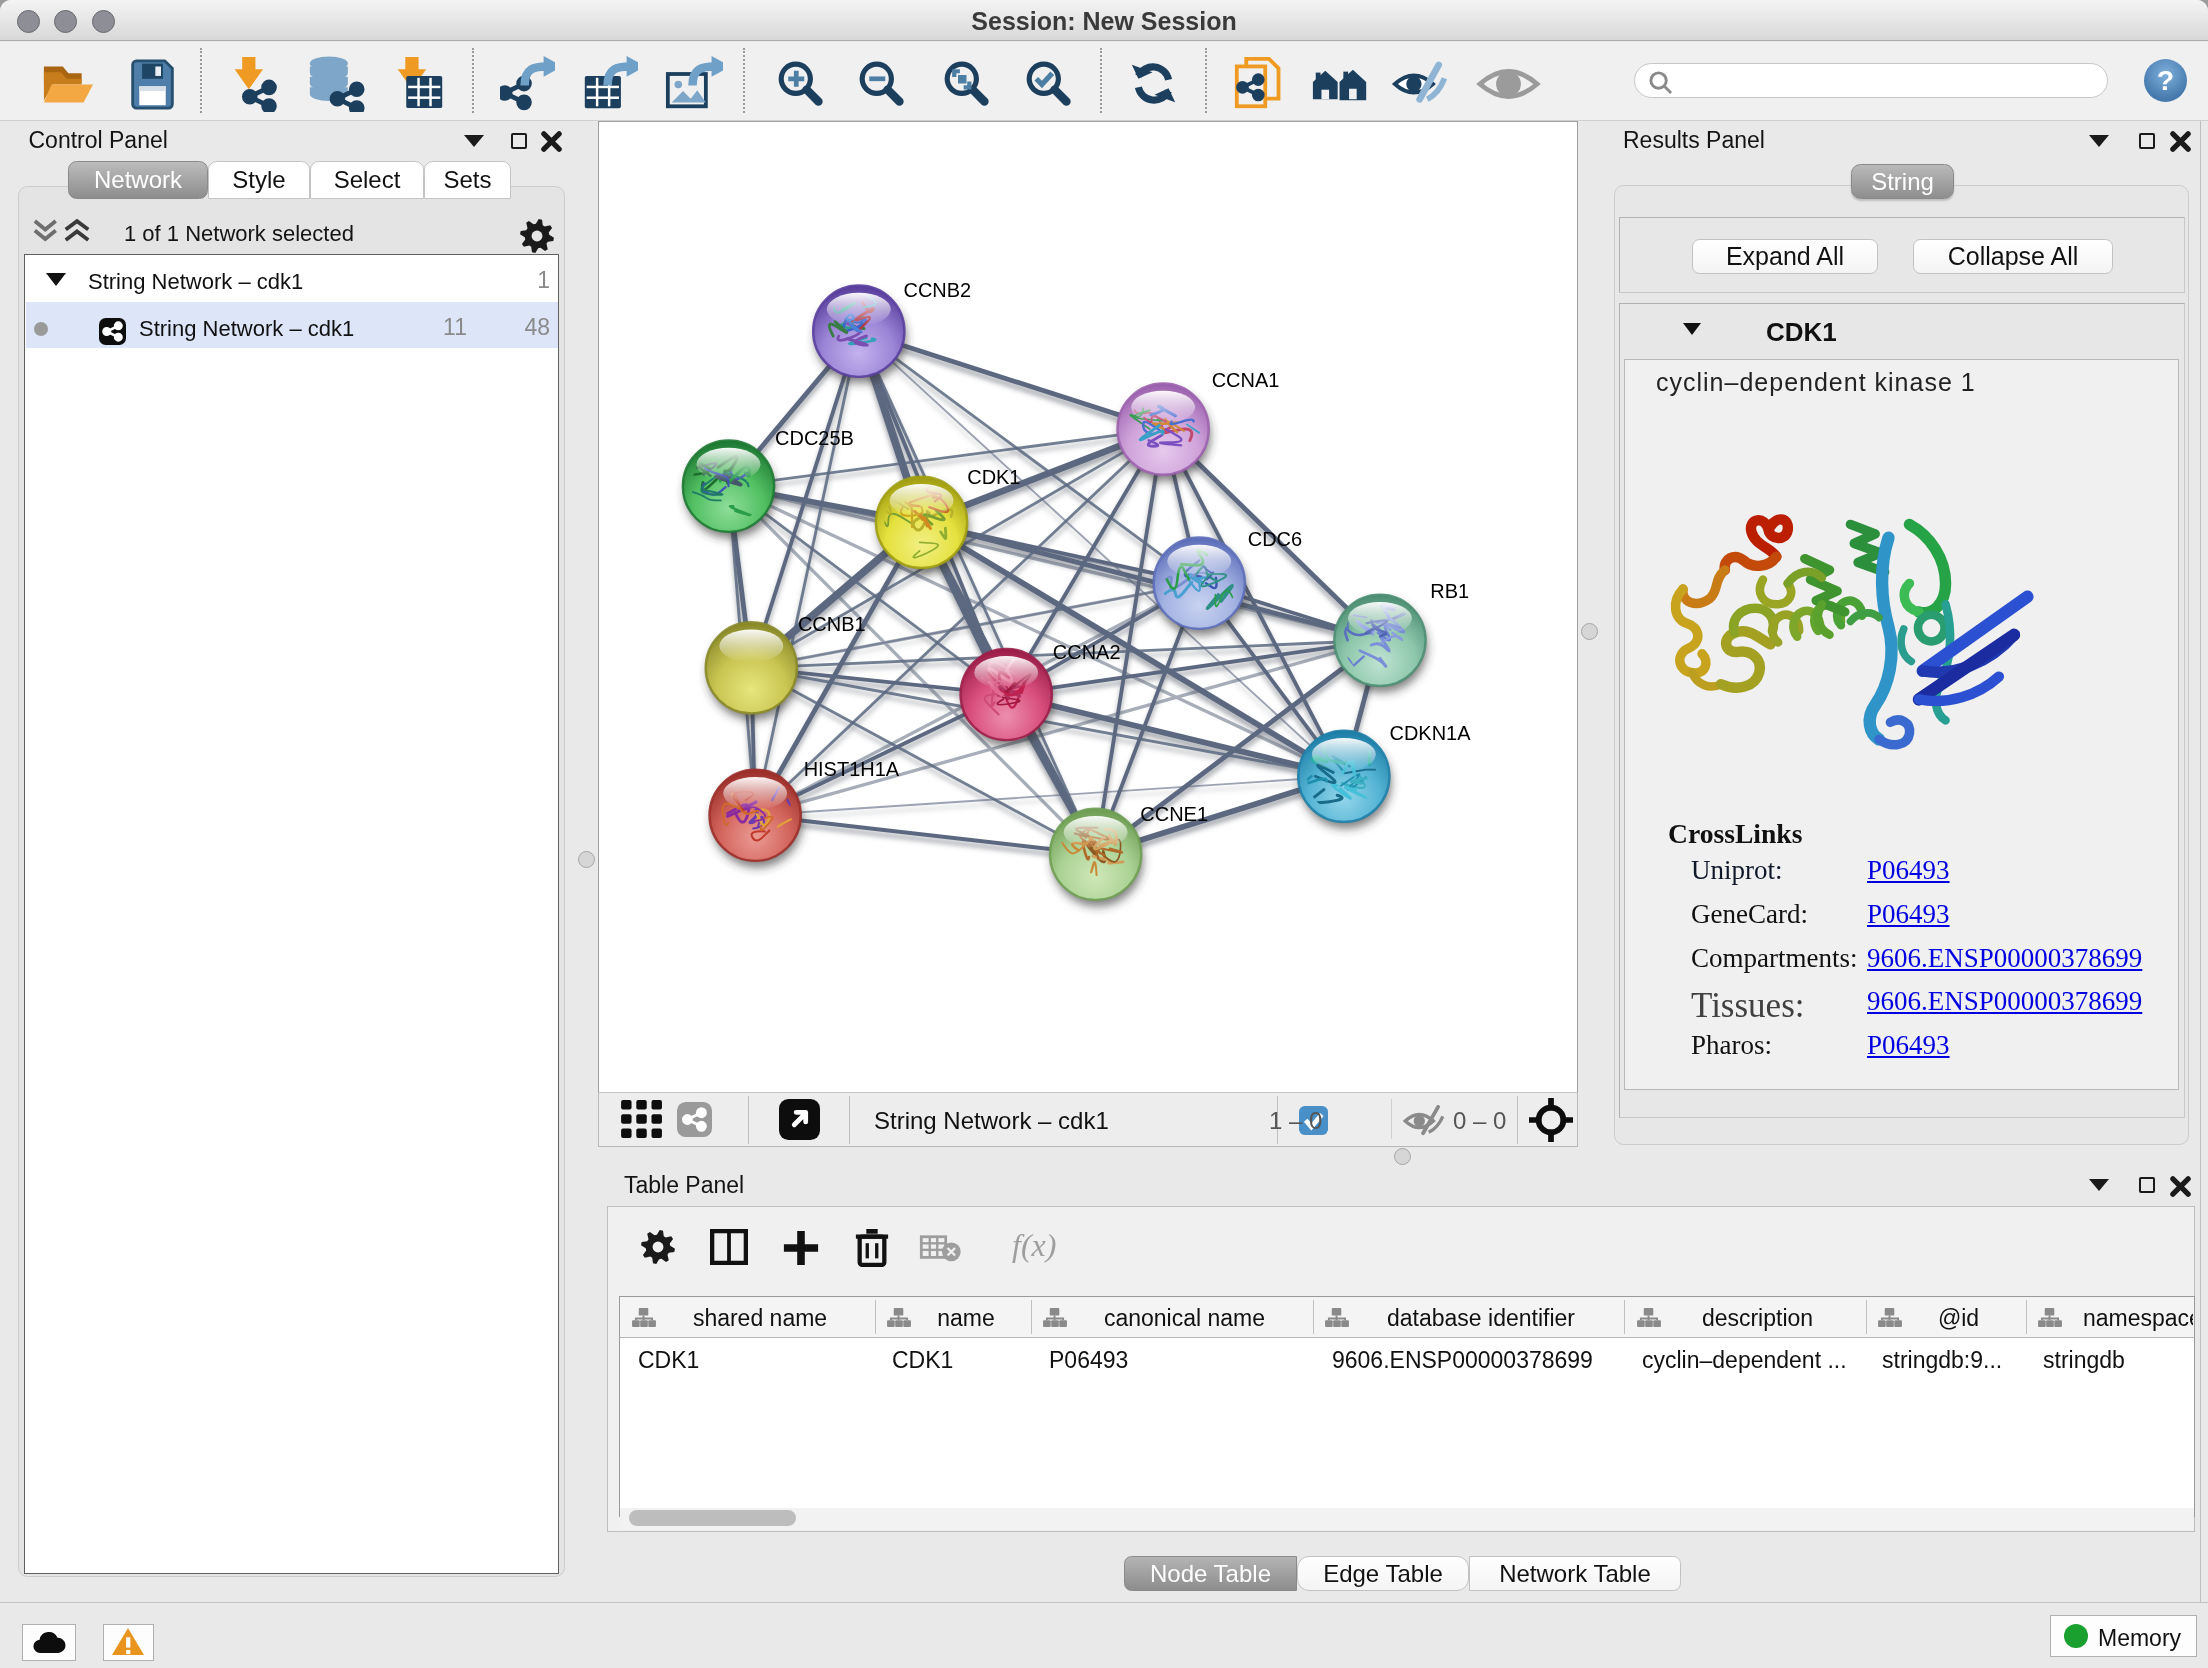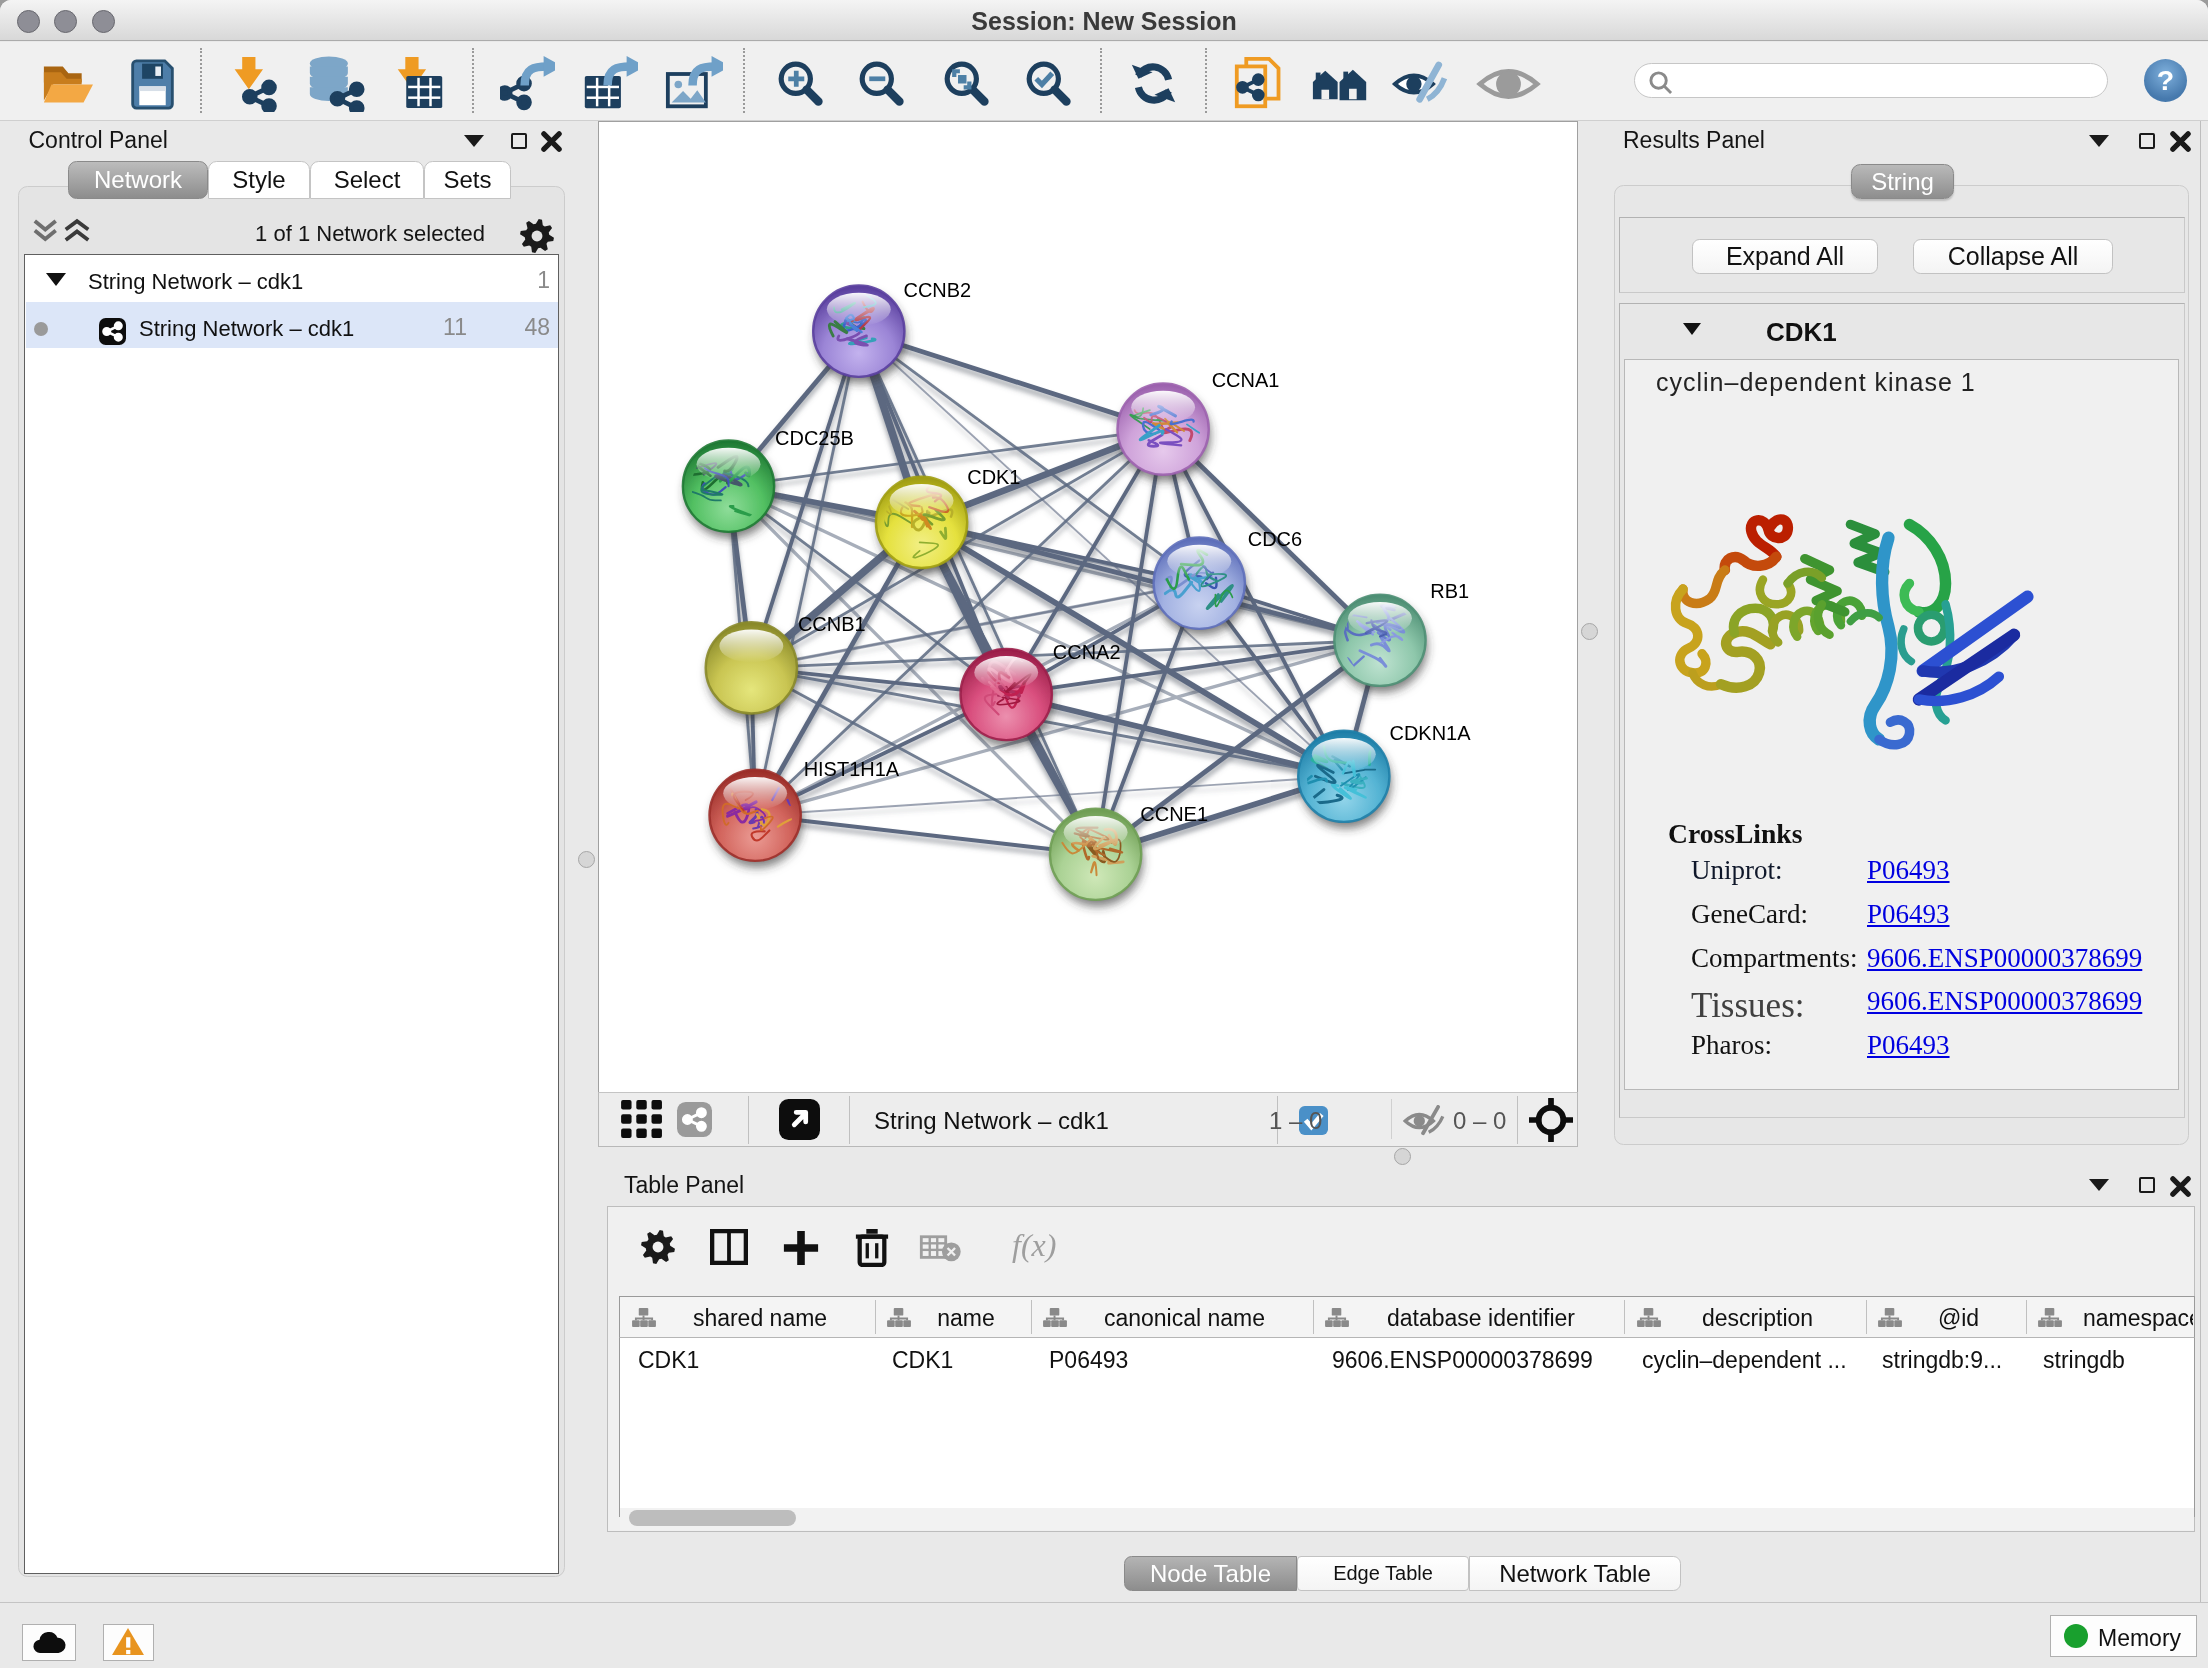--- a/index.html
+++ b/index.html
@@ -206,21 +206,21 @@
         <path d="M4 4 l11 9 l11 -9"></path>
         <path d="M4 14 l11 9 l11 -9"></path>
       </g>
     </svg>
     <svg class="abs" style="left:62px;top:217px" width="30" height="27" viewBox="0 0 32 28" xmlns="http://www.w3.org/2000/svg">
       <g fill="none" stroke="#3a3a3a" stroke-width="4">
         <path d="M4 13 l12 -9 l12 9"></path>
         <path d="M4 24 l12 -9 l12 9"></path>
       </g>
     </svg>
-    <div class="abs" style="left:124px;top:221px;width:361px;text-align:right;font-size:22px;color:#141414">1 of 1 Network selected</div>
+    <div class="abs" style="left:124px;top:221px;width:361px;text-align:left;font-size:22px;color:#141414">1 of 1 Network selected</div>
     <svg class="abs" style="left:519px;top:218px" width="36" height="36" viewBox="0 0 38 38" xmlns="http://www.w3.org/2000/svg">
       <polygon points="20.8,1.1 24.3,1.8 25.1,7.6 27.2,9.0 32.9,7.6 34.9,10.5 31.4,15.3 31.9,17.8 36.9,20.8 36.2,24.3 30.4,25.1 29.0,27.2 30.4,32.9 27.5,34.9 22.7,31.4 20.2,31.9 17.2,36.9 13.7,36.2 12.9,30.4 10.8,29.0 5.1,30.4 3.1,27.5 6.6,22.7 6.1,20.2 1.1,17.2 1.8,13.7 7.6,12.9 9.0,10.8 7.6,5.1 10.5,3.1 15.3,6.6 17.8,6.1" fill="#1a1a1a"></polygon>
       <circle cx="19" cy="19" r="5.76" fill="#e4e4e4"></circle>
     </svg>
     <div class="whitebox" style="left:24px;top:254px;width:535px;height:1320px"></div>
     <div class="abs" style="left:46px;top:273px;width:0;height:0;border-left:10.5px solid transparent;border-right:10.5px solid transparent;border-top:13.3px solid #111"></div>
     <div class="abs" style="left:88px;top:269px;font-size:22px;color:#111">String Network – cdk1</div>
     <div class="abs" style="left:476px;top:267px;width:74px;text-align:right;font-size:23px;color:#8a8a8a">1</div>
     <div class="abs" style="left:26px;top:302px;width:532px;height:46px;background:#dce6f8"></div>
     <div class="abs" style="left:34px;top:322px;width:14.3px;height:14.3px;border-radius:50%;background:#9a9a9a"></div>
@@ -866,21 +866,21 @@
     <div class="cell" style="left:638px;top:1347px">CDK1</div>
     <div class="cell" style="left:892px;top:1347px">CDK1</div>
     <div class="cell" style="left:1049px;top:1347px">P06493</div>
     <div class="cell" style="left:1332px;top:1347px">9606.ENSP00000378699</div>
     <div class="cell" style="left:1642px;top:1347px">cyclin–dependent ...</div>
     <div class="cell" style="left:1882px;top:1347px">stringdb:9...</div>
     <div class="cell" style="left:2043px;top:1347px">stringdb</div>
     <div class="abs" style="left:620px;top:1508px;width:1574px;height:22px;background:#f2f2f2"></div>
     <div class="abs" style="left:629px;top:1510px;width:167px;height:16px;border-radius:8.6px;background:#bdbdbd"></div>
     <div class="btn" style="left:1124px;top:1556px;width:173px;height:35px;line-height:33px;border-radius:7.6px 0 0 7.6px;background:linear-gradient(#b4b4b4,#8d8d8d);color:#fff;border-color:#8a8a8a;font-size:24px">Node Table</div>
-    <div class="btn" style="left:1297px;top:1556px;width:172px;height:35px;line-height:33px;border-radius:4px;font-size:20px">Edge Table</div>
+    <div class="btn" style="left:1297px;top:1556px;width:172px;height:35px;line-height:33px;border-radius:12px;font-size:24px">Edge Table</div>
     <div class="btn" style="left:1469px;top:1556px;width:212px;height:35px;line-height:33px;border-radius:0 7.6px 7.6px 0;font-size:24px">Network Table</div>
     <div class="abs" style="left:0px;top:1602px;width:2208px;height:67px;background:#e9e9e9;border-top:1px solid #c4c4c4"></div>
     <div class="abs" style="left:22px;top:1624px;width:54px;height:37px;background:#fdfdfd;border:1px solid #b0b0b0"></div>
     <svg class="abs" style="left:32px;top:1630px" width="34" height="25" viewBox="0 0 36 26" xmlns="http://www.w3.org/2000/svg">
       <path d="M9 24 a7 7 0 0 1 -1 -14 a10 10 0 0 1 19 -2 a8 8 0 0 1 1 16 z" fill="#0d0d0d"></path>
     </svg>
     <div class="abs" style="left:103px;top:1624px;width:51px;height:37px;background:#fdfdfd;border:1px solid #b0b0b0"></div>
     <svg class="abs" style="left:111px;top:1626px" width="34" height="31" viewBox="0 0 36 33" xmlns="http://www.w3.org/2000/svg">
       <path d="M18 2 L35 31 H1 z" fill="#e8941f"></path>
       <rect x="16" y="12" width="4.5" height="11" fill="#fff"></rect>

